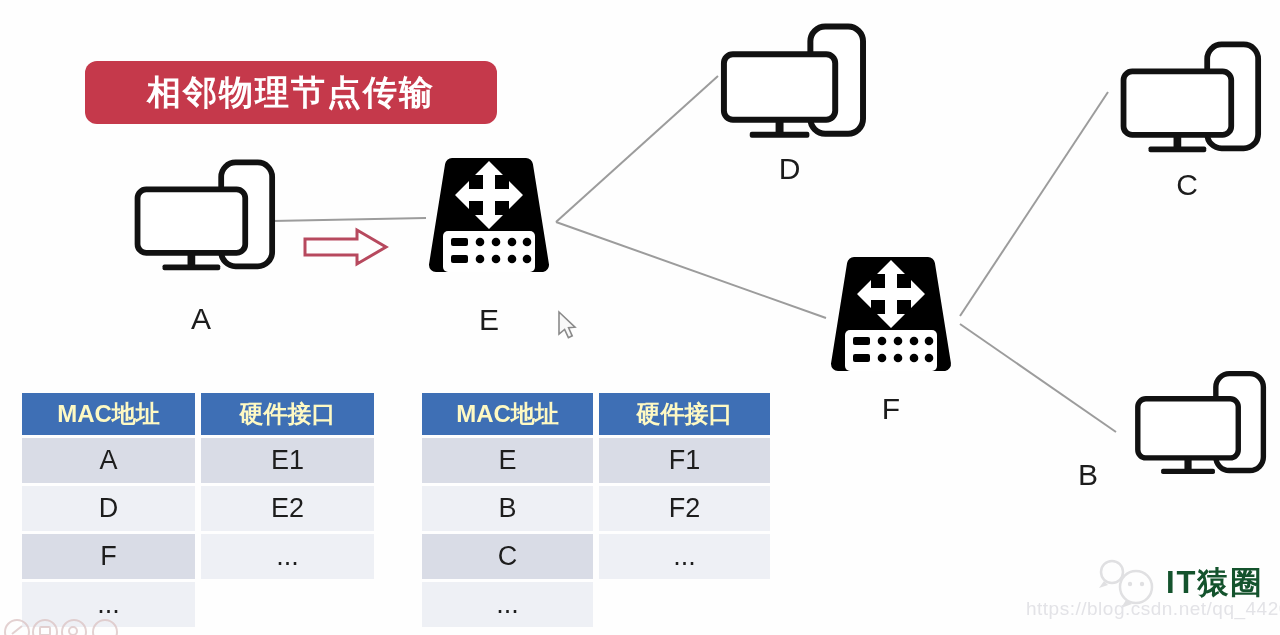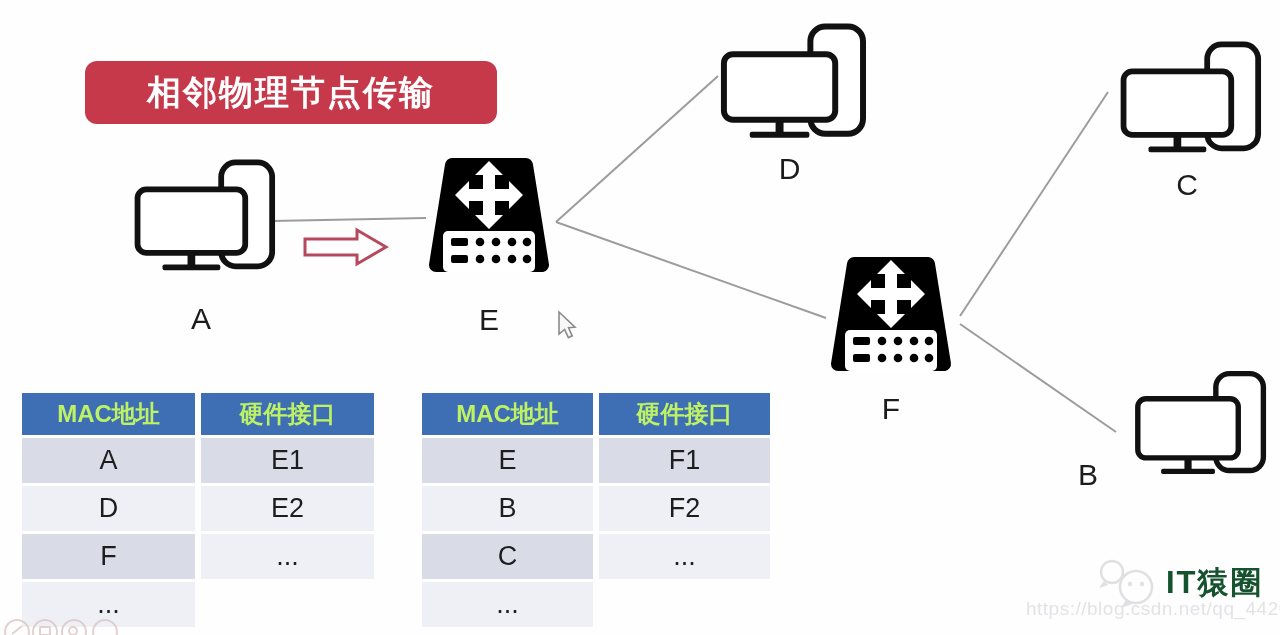--- a/index.html
+++ b/index.html
@@ -10,21 +10,21 @@
   
   .banner{left:85px;top:17px;width:412px;height:63px;background:#c5394b;border-radius:12px;
           display:flex;align-items:center;justify-content:center;margin-top:44px;}
   .banner span{color:#ffffff;font-size:34px;font-weight:bold;letter-spacing:2px;}
 
   
   .node-label{font-size:30px;color:#1c1c1c;text-align:center;}
 
   
   .mac-table{top:393px;display:grid;grid-template-columns:1fr 1fr;column-gap:6px;row-gap:3px;}
-  .mac-table .th{height:42px;background:#3e6fb5;color:#bef264;font-size:24px;font-weight:bold;
+  .mac-table .th{height:42px;background:#3e6fb5;color:#fef9c3;font-size:24px;font-weight:bold;
                  display:flex;align-items:center;justify-content:center;}
   .mac-table .td{height:45px;font-size:27px;color:#1d1d1d;display:flex;align-items:center;justify-content:center;}
   .mac-table .dark{background:#d9dce6;}
   .mac-table .light{background:#eef0f5;}
 
   
   .wm-brand{left:1166px;top:562px;font-size:31px;font-weight:bold;color:#14532d;letter-spacing:2px;}
   .wm-url{left:1026px;top:598px;font-size:19px;color:#e3e3e7;letter-spacing:0.5px;}
 
   svg{display:block;}

